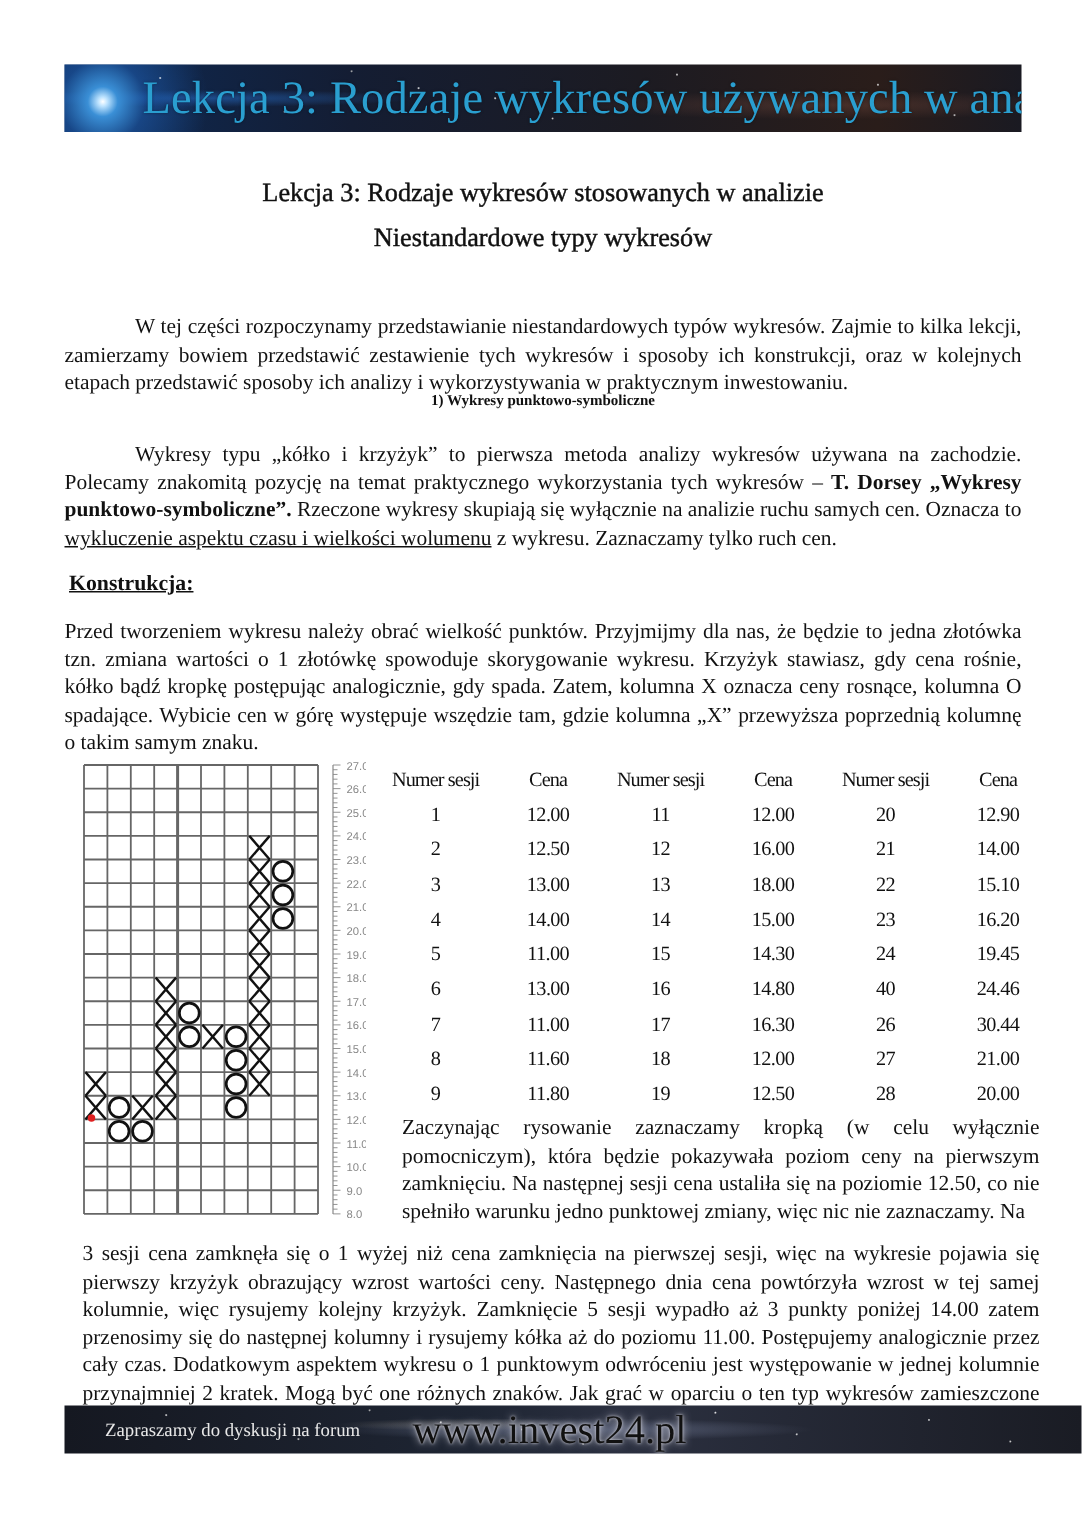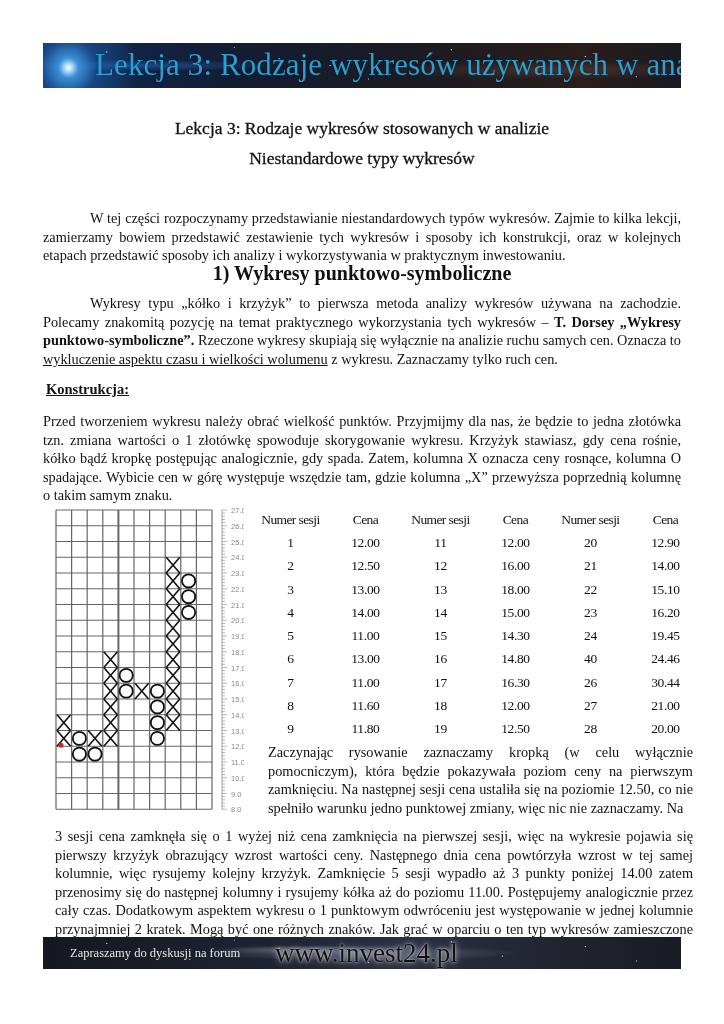--- a/index.html
+++ b/index.html
@@ -37,21 +37,21 @@
         top: 118px; font-size: 17.5px; font-weight: normal; margin: 0;
         font-family: "Liberation Serif", serif; -webkit-text-stroke: 0.3px #111; }
   .h2 { position: absolute; left: 0; width: 724px; text-align: center;
         top: 148px; font-size: 17.5px; font-weight: normal; margin: 0;
         -webkit-text-stroke: 0.3px #111; }
   .para { position: absolute; left: 43px; width: 638px; font-size: 14.3px;
           line-height: 18.6px; text-align: justify; margin: 0; }
   .para.indent { text-indent: 47px; }
   .p1 { top: 209px; }
   .sec { position: absolute; left: 0; width: 724px; text-align: center; top: 262px;
-         font-size: 20px; font-weight: bold; margin: 0; }
+         font-size: 10px; font-weight: bold; margin: 0; }
   .p2 { top: 294px; }
   .konstr { position: absolute; left: 46px; top: 381px; font-size: 14.5px; font-weight: bold;
             text-decoration: underline; margin: 0; }
   .p3 { top: 412px; }
   .u { text-decoration: underline; }
   .b { font-weight: bold; }
 
   .chart { position: absolute; left: 44px; top: 504px; width: 200px; height: 310px; }
   .chart svg { display: block; }
 
@@ -64,21 +64,21 @@
   .side-text { position: absolute; left: 268px; top: 743px; width: 425px; font-size: 14.3px;
                line-height: 18.6px; text-align: justify; margin: 0; }
   .cont-text { position: absolute; left: 43px; top: 815px; width: 638px; font-size: 14.3px;
                line-height: 18.6px; text-align: justify; margin: 12px; }
 
   .footer { position: absolute; left: 43px; top: 937px; width: 638px; height: 32px;
     background:
       radial-gradient(ellipse at 50% 50%, rgba(130,140,170,0.55) 0, rgba(0,0,0,0) 160px),
       radial-gradient(ellipse at 40% 40%, rgba(200,190,170,0.35) 0, rgba(0,0,0,0) 90px),
       linear-gradient(90deg, #151821 0%, #1e2533 40%, #2b3040 55%, #1a1c24 100%);
-    overflow: hidden; }
+    overflow: hidden; padding-left: 40px; }
   .footer-left { position: absolute; left: 27px; top: 9px; font-size: 12.5px; color: #e8e8e8; white-space: nowrap; }
   .footer-url { position: absolute; left: 232px; top: 1px; font-size: 27px; color: #111;
                 white-space: nowrap; text-shadow: 0 0 6px rgba(220,220,230,0.9), 0 0 2px rgba(230,230,240,0.9); }
   .footer-right { position: absolute; left: 418px; top: 9px; font-size: 12.5px; color: #e8e8e8; white-space: nowrap; }
 </style>
 </head>
 <body>
 
 <div class="banner">
   <div class="stars"></div>

